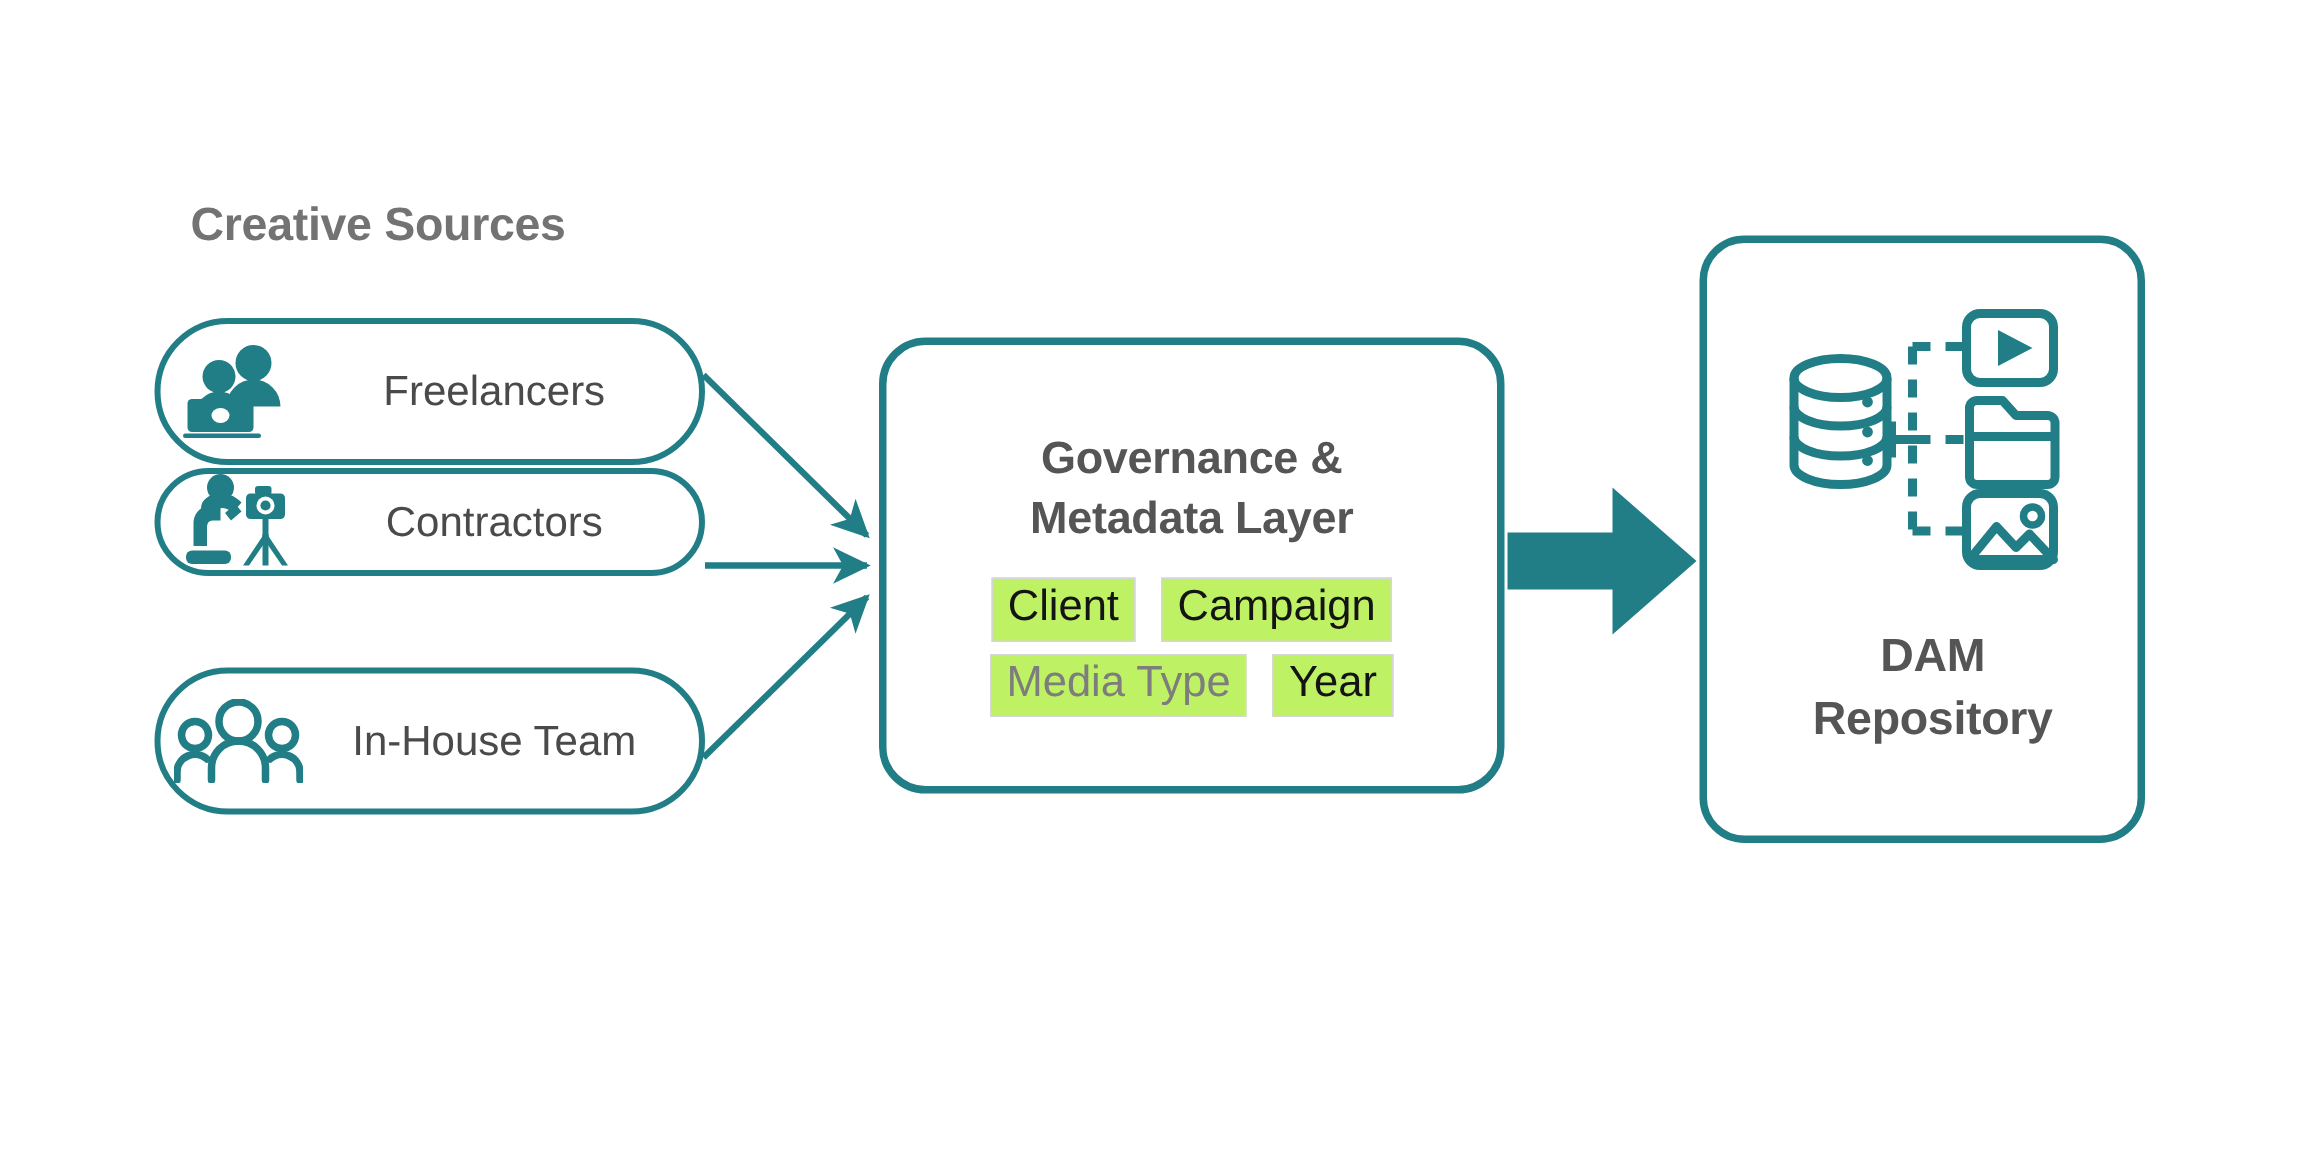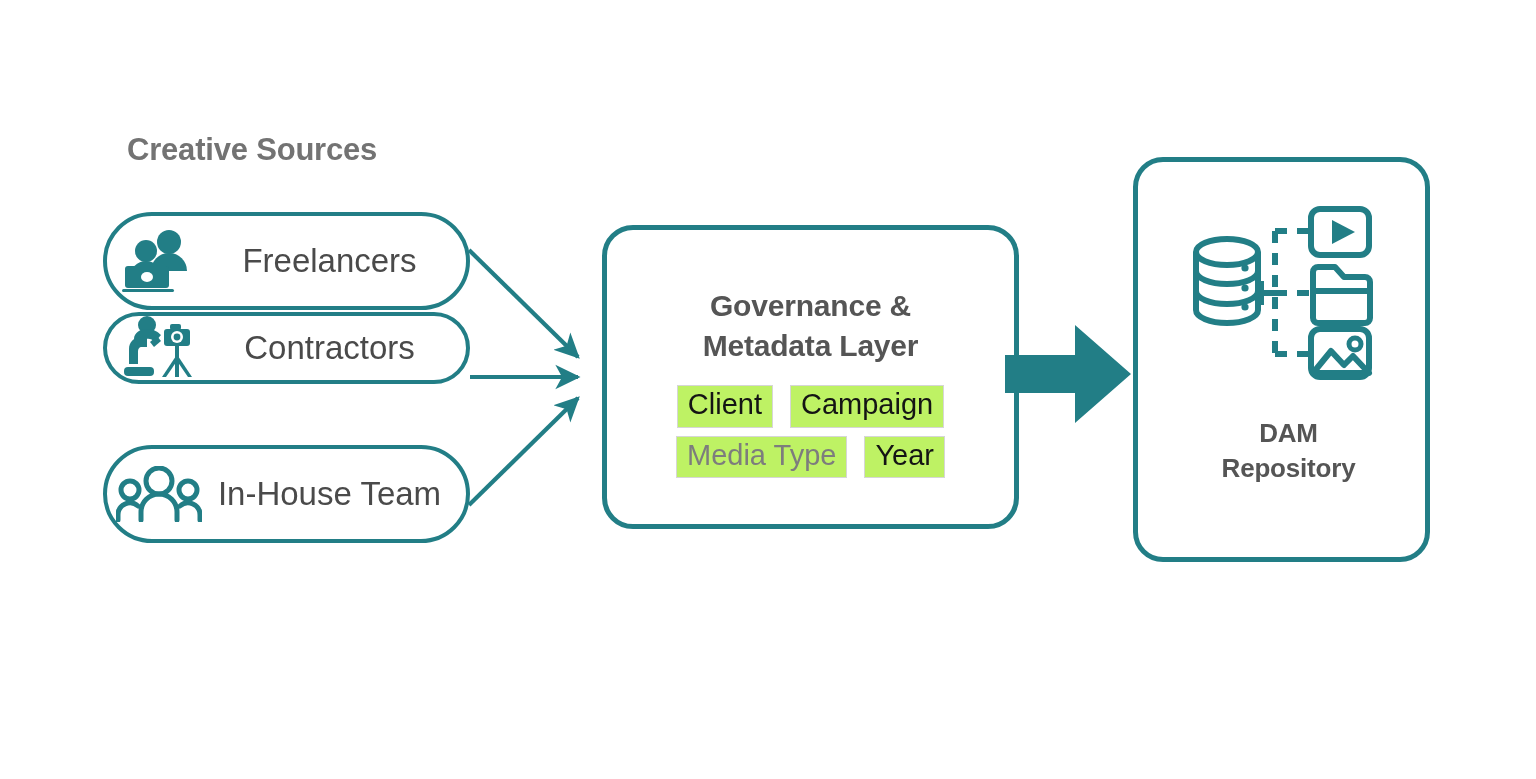--- a/index.html
+++ b/index.html
@@ -49,33 +49,33 @@
     width: 104px;
     min-width: 104px;
     height: 100%;
     display: flex;
     align-items: center;
     justify-content: center;
   }
   .pill-label {
     flex: 1;
     text-align: center;
-    font-size: 33px;
+    font-size: 28px;
     color: #4a4a4a;
     line-height: 1.22;
     padding-right: 18px;
   }
   #pill-freelancers { top: 212px; height: 98px; }
   #pill-contractors { top: 312px; height: 72px; }
   #pill-inhouse     { top: 445px; height: 98px; }
 
   
   #governance-box {
     position: absolute;
-    left: 602px;
+    left: 586px;
     top: 225px;
     width: 417px;
     height: 304px;
     border: 5px solid #227E86;
     border-radius: 31px;
     background: #ffffff;
     box-sizing: border-box;
     display: flex;
     flex-direction: column;
     align-items: center;
@@ -131,21 +131,21 @@
   #dam-icon-wrap {
     margin-top: 40px;
     width: 190px;
     height: 180px;
     display: flex;
     align-items: center;
     justify-content: center;
   }
   #dam-title {
     margin-top: 34px;
-    font-size: 26px;
+    font-size: 31px;
     font-weight: bold;
     color: #555555;
     text-align: center;
     line-height: 1.34;
     letter-spacing: -0.2px;
     white-space: pre-line;
     margin-left: 14px;
   }
 
   

